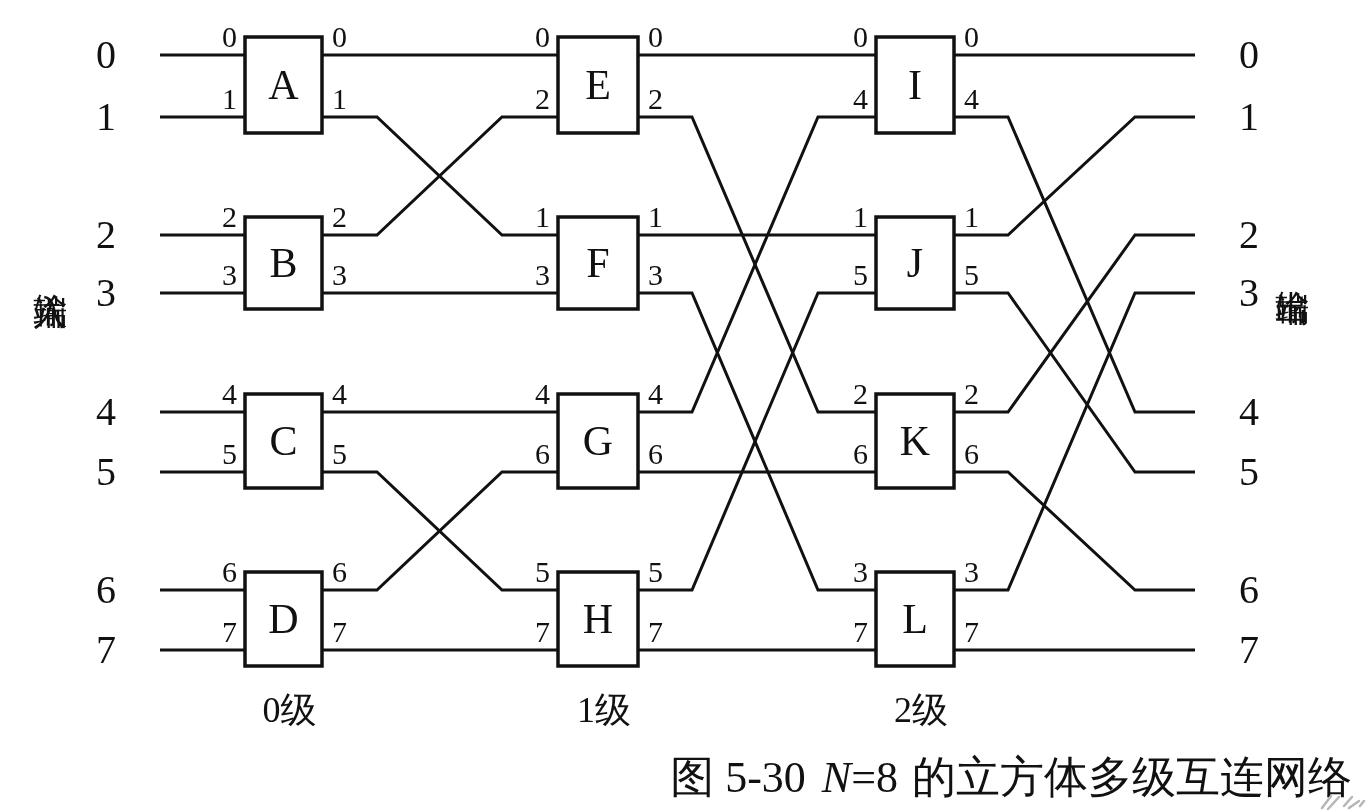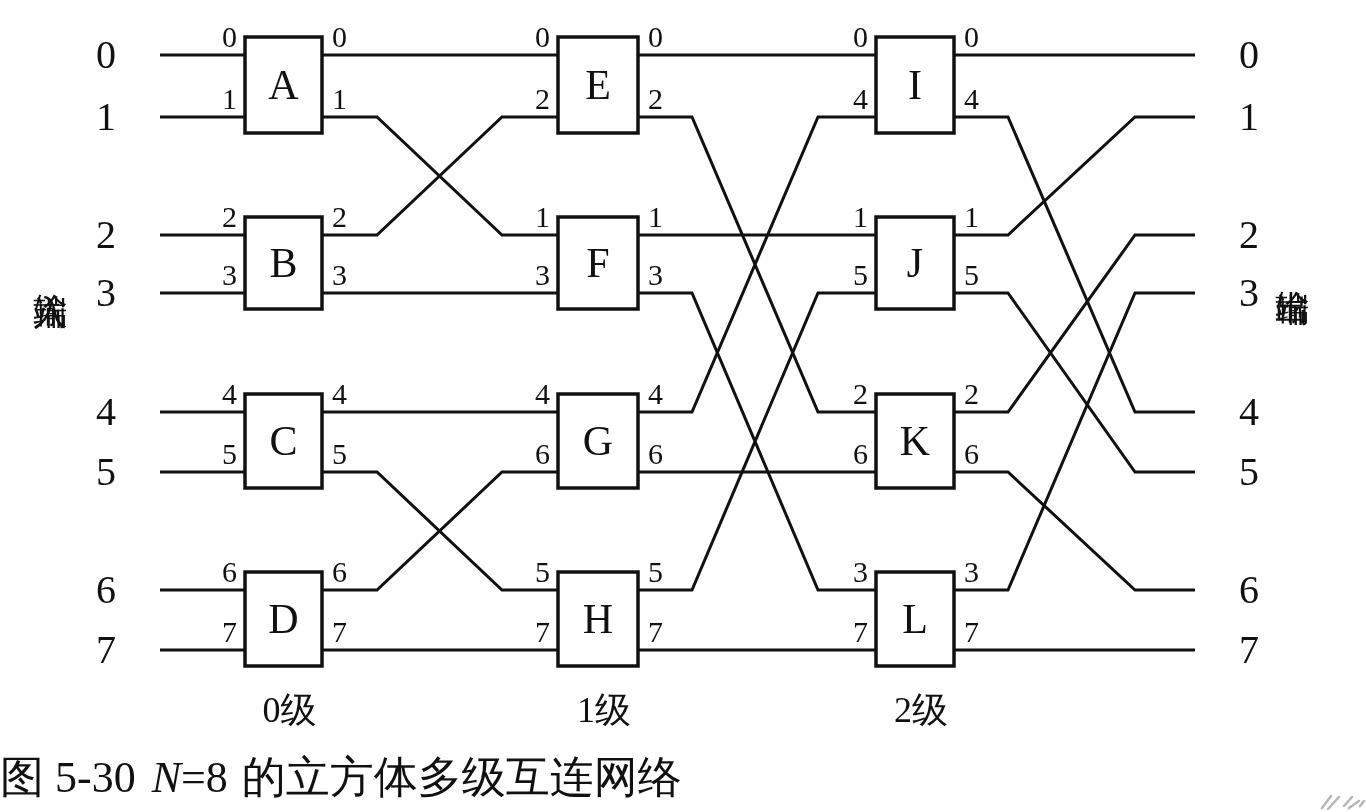--- a/index.html
+++ b/index.html
@@ -18,21 +18,21 @@
   .stage-lbl{font-size:36px;}
   .vlabel{
     position:absolute;width:40px;
     writing-mode:vertical-rl;text-orientation:upright;
     font-size:34px;line-height:40px;letter-spacing:1px;color:#111;
   }
   .vlabel-in{left:30px;top:266px;}
   .vlabel-out{left:1272px;top:263px;}
   .caption{
     position:absolute;left:0;top:748px;width:1352px;
-    text-align:left;font-size:44px;color:#111;white-space:nowrap;
+    text-align:right;font-size:44px;color:#111;white-space:nowrap;
   }
   .cap-formula{margin-left:16px;}
   .cap-var{font-style:italic;}
   .cap-title{margin-left:14px;}
   .wm{position:absolute;left:1318px;top:786px;width:48px;height:26px;overflow:hidden;}
 </style>
 </head>
 <body>
 
 <div class="screen">

